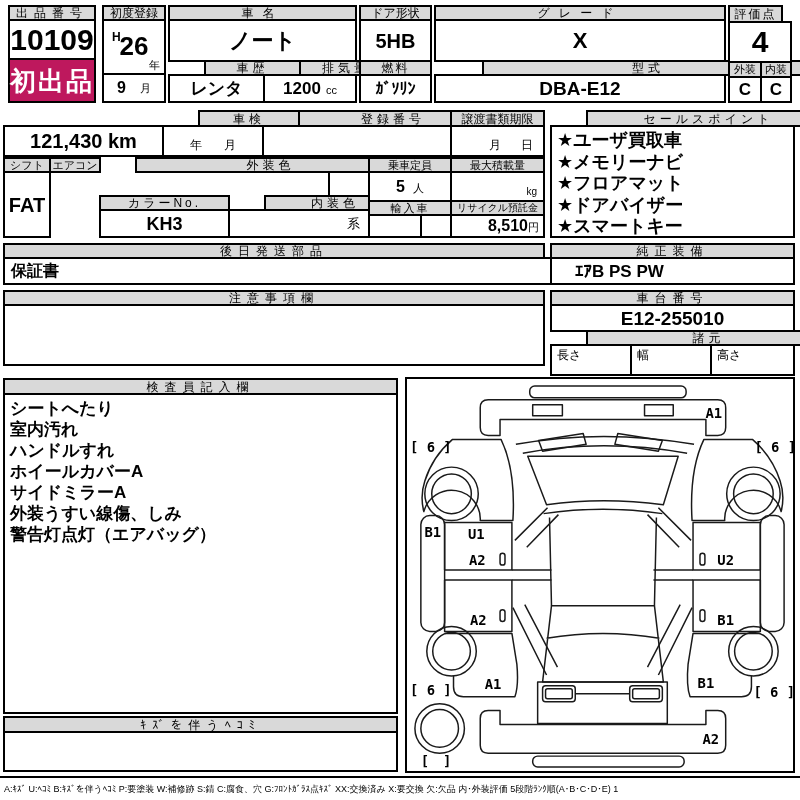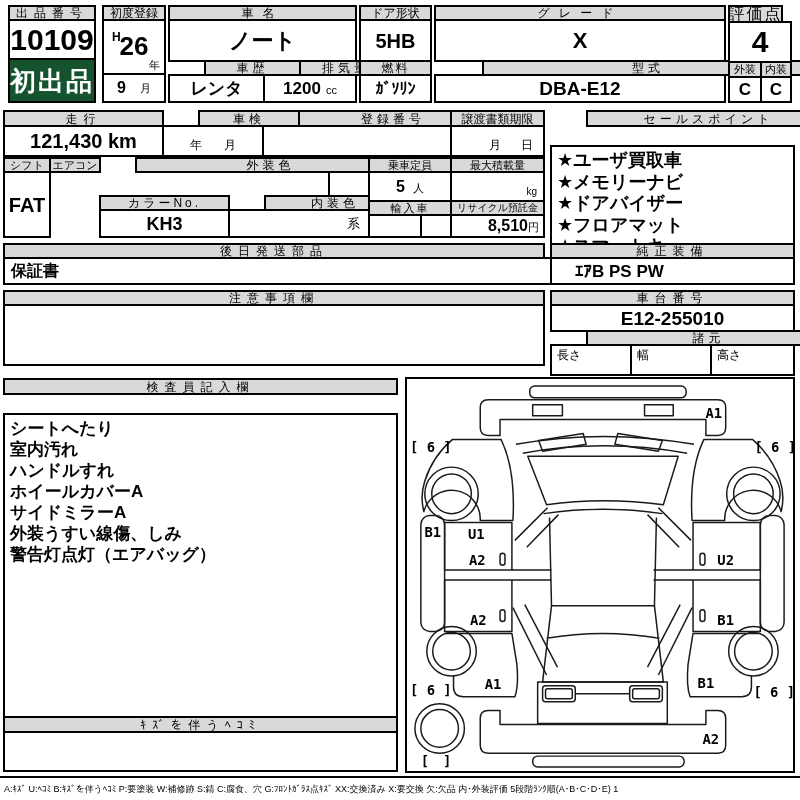--- a/index.html
+++ b/index.html
@@ -4,24 +4,24 @@
 <style>
   html,body{margin:0;padding:0;background:#fff;color:#000;
     font-family:"Liberation Sans","DejaVu Sans",sans-serif;}
   #sheet{position:relative;width:800px;height:800px;background:#fff;overflow:hidden;}
   .c{position:absolute;box-sizing:border-box;border:2px solid #000;background:#fff;
      display:flex;align-items:center;justify-content:center;white-space:nowrap;line-height:1;}
   .g{background:#d9d9d9;}
   .b{font-weight:bold;}
   .l{justify-content:flex-start;}
   .r{justify-content:flex-end;}
-  .col{flex-direction:column;align-items:flex-start;justify-content:flex-start;margin-top:20px;}
+  .col{flex-direction:column;align-items:flex-start;justify-content:flex-start;}
   .tl{align-items:flex-start;justify-content:flex-start;}
   .be{align-items:flex-end;}
-  .badge{background:#14532d;color:#fff;}
+  .badge{background:#be185d;color:#fff;}
   .ls2{letter-spacing:2px;}.ls4{letter-spacing:4px;margin-left:36px;}.ls6{letter-spacing:6px;}.ls8{letter-spacing:9px;}
   .nb{border:none;background:transparent;}
   svg text{font-family:"DejaVu Sans Mono","Liberation Mono",monospace;font-weight:bold;}
 </style>
 </head>
 <body>
 
 <div id="sheet">
 
   <div class="c g ls6" style="left:8px;top:5px;width:88px;height:16px;font-size:12px">出品番号</div>
@@ -52,48 +52,47 @@
   <div class="c g" style="left:359px;top:5px;width:73px;height:16px;font-size:12px">ドア形状</div>
   <div class="c b" style="left:359px;top:19px;width:73px;height:43px;font-size:20px">5HB</div>
   <div class="c g ls2" style="left:359px;top:60px;width:73px;height:16px;font-size:12px">燃料</div>
   <div class="c b" style="left:359px;top:74px;width:73px;height:29px;font-size:16px">ｶﾞｿﾘﾝ</div>
 
   <div class="c g ls8" style="left:434px;top:5px;width:292px;height:16px;font-size:12px">グレード</div>
   <div class="c b" style="left:434px;top:19px;width:292px;height:43px;font-size:22px">X</div>
   <div class="c g ls4" style="left:446px;top:60px;width:332px;height:16px;font-size:12px">型式</div>
   <div class="c b" style="left:434px;top:74px;width:292px;height:29px;font-size:19px">DBA-E12</div>
 
-  <div class="c g ls2" style="left:728px;top:5px;width:55px;height:18px;font-size:16px">評価点</div>
+  <div class="c g ls2" style="left:728px;top:5px;width:55px;height:18px;font-size:12px">評価点</div>
   <div class="c b" style="left:728px;top:21px;width:64px;height:42px;font-size:30px">4</div>
   <div class="c g" style="left:728px;top:61px;width:34px;height:17px;font-size:11px">外装</div>
   <div class="c g" style="left:760px;top:61px;width:32px;height:17px;font-size:11px">内装</div>
   <div class="c b" style="left:728px;top:76px;width:34px;height:27px;font-size:17px">C</div>
   <div class="c b" style="left:760px;top:76px;width:32px;height:27px;font-size:17px">C</div>
 
-  <div class="c g ls6" style="left:3px;top:110px;width:161px;height:17px;font-size:12px">走行</div>
   <div class="c b" style="left:3px;top:125px;width:161px;height:32px;font-size:20px">121,430 km</div>
   <div class="c g ls4" style="left:162px;top:110px;width:102px;height:17px;font-size:12px">車検</div>
   <div class="c be" style="left:162px;top:125px;width:102px;height:32px;gap:22px;padding-bottom:4px;font-size:12px">
     <span>年</span>
     <span>月</span>
   </div>
   <div class="c g ls4" style="left:262px;top:110px;width:190px;height:17px;font-size:12px">登録番号</div>
   <div class="c" style="left:262px;top:125px;width:190px;height:32px"></div>
   <div class="c g" style="left:450px;top:110px;width:95px;height:17px;font-size:12px">譲渡書類期限</div>
   <div class="c r be" style="left:450px;top:125px;width:95px;height:32px;gap:20px;padding:0 10px 4px 0;font-size:12px">
     <span>月</span>
     <span>日</span>
   </div>
 
   <div class="c g ls4" style="left:550px;top:110px;width:245px;height:17px;font-size:12px">セールスポイント</div>
   <div class="c col" style="left:550px;top:125px;width:245px;height:113px;padding:3px 5px">
     <div class="b" style="font-size:18px;line-height:21.5px">★ユーザ買取車</div>
     <div class="b" style="font-size:18px;line-height:21.5px">★メモリーナビ</div>
+    <div class="b" style="font-size:18px;line-height:21.5px">★フロアマット</div>
     <div class="b" style="font-size:18px;line-height:21.5px">★ドアバイザー</div>
-    <div class="b" style="font-size:18px;line-height:21.5px">★フロアマット</div>
     <div class="b" style="font-size:18px;line-height:21.5px">★スマートキー</div>
   </div>
 
   <div class="c g" style="left:3px;top:157px;width:48px;height:16px;font-size:11px">シフト</div>
   <div class="c b" style="left:3px;top:171px;width:48px;height:67px;font-size:20px">FAT</div>
   <div class="c g" style="left:49px;top:157px;width:52px;height:16px;font-size:11px">エアコン</div>
 
   <div class="c g ls4" style="left:99px;top:157px;width:271px;height:16px;font-size:12px">外装色</div>
   <div class="c" style="left:328px;top:171px;width:42px;height:26px"></div>
   <div class="c g" style="left:99px;top:195px;width:131px;height:16px;font-size:12px;letter-spacing:3px">カラーNo.</div>

